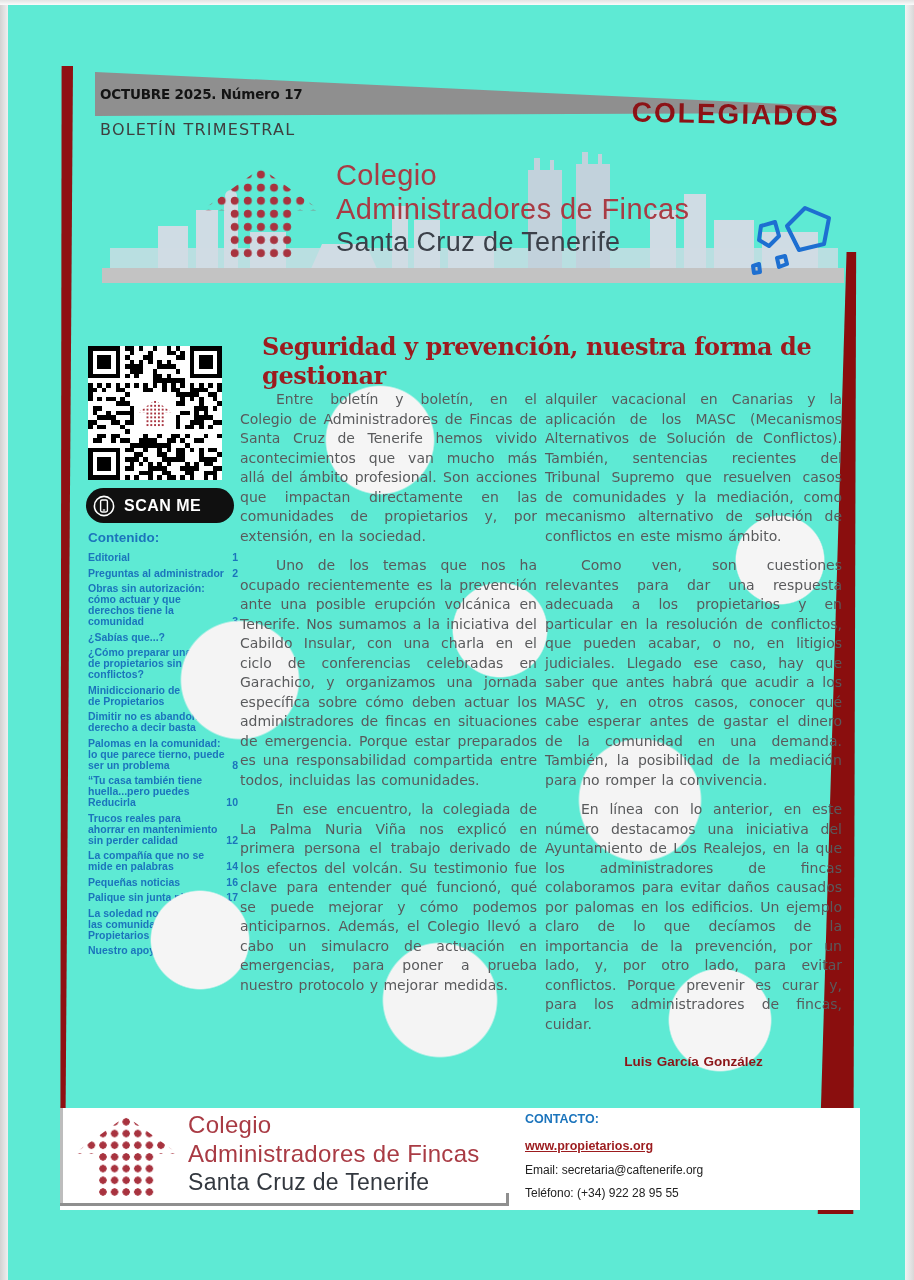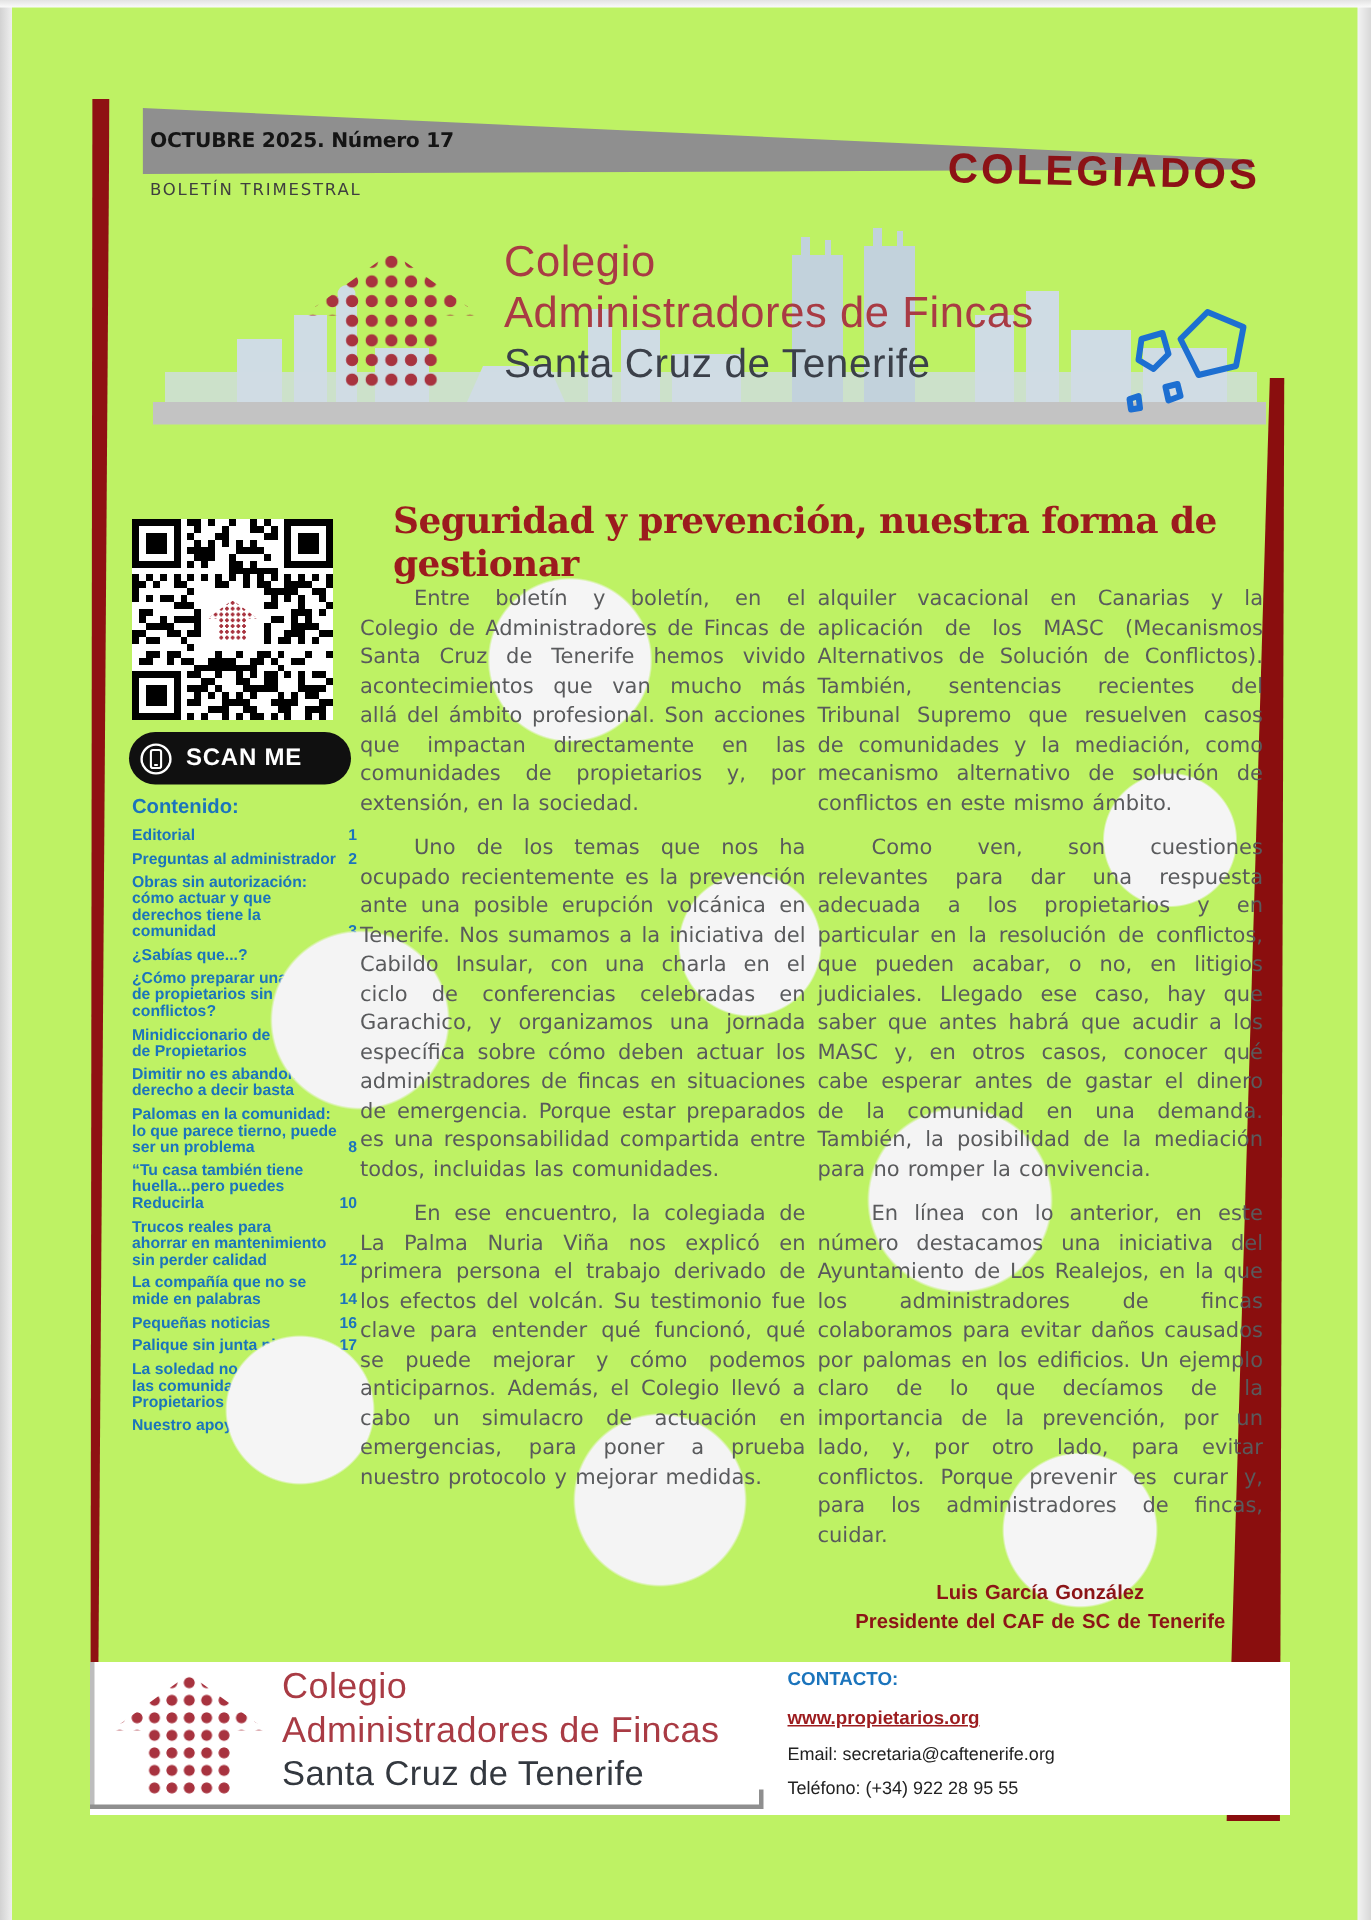--- a/index.html
+++ b/index.html
@@ -1,33 +1,33 @@
 <!DOCTYPE html>
 <html><head>
 <meta charset="utf-8">
 <style>
   html,body{margin:0;padding:0;}
   body{width:914px;height:1280px;background:#ffffff;font-family:"DejaVu Sans",sans-serif;overflow:hidden;}
-  .canvas{position:relative;width:914px;height:1280px;background:#bef264;overflow:hidden;}
+  .canvas{position:relative;width:914px;height:1280px;background:#5eead4;overflow:hidden;}
   .edge{position:absolute;background:#dcdcdc;}
   .edge.left{left:0;top:0;width:8px;height:1280px;background:linear-gradient(90deg,#d2d2d2,#efefef);}
   .edge.right{right:0;top:0;width:9px;height:1280px;background:linear-gradient(270deg,#d8d8d8,#f3f3f3);}
   .edge.top{left:0;top:0;width:914px;height:5px;background:linear-gradient(180deg,#e3e3e3,#fbfbfb);}
 
   
   .left-bar{position:absolute;left:58px;top:66px;width:20px;height:1046px;background:#8f1113;
     clip-path:polygon(18% 0,75% 0,38% 100%,12% 100%);}
   .top-wedge{position:absolute;left:95px;top:72px;width:740px;height:44px;background:#8f8f8f;
     clip-path:polygon(0 0,100% 78%,100% 93%,0 100%);}
   .right-bar{position:absolute;left:812px;top:252px;width:48px;height:962px;background:#8a0e0e;
     clip-path:polygon(72% 0,92% 0,86% 100%,12% 100%);}
 
   
   .issue{position:absolute;left:100px;top:86px;font-size:13.5px;font-weight:700;color:#141414;letter-spacing:-0.2px;}
-  .subtitle{position:absolute;left:100px;top:120px;font-size:11px;color:#3f3f3f;letter-spacing:1.2px;}
+  .subtitle{position:absolute;left:100px;top:120px;font-size:16px;color:#3f3f3f;letter-spacing:1.2px;}
   .badge{position:absolute;left:560px;top:98px;width:280px;text-align:right;font-size:28px;font-weight:700;
     color:#8c1216;letter-spacing:2px;transform:rotate(1.2deg);font-family:"Liberation Sans",sans-serif;}
 
   
   .logo-band{position:absolute;left:110px;top:148px;width:728px;height:138px;}
   .logo-band svg.skyline{position:absolute;left:0;top:0;width:728px;height:138px;}
   .band-bar{position:absolute;left:-8px;top:120px;width:742px;height:15px;background:#c3c3c3;}
   .dot-arrow{background-image:radial-gradient(circle,#a8333f 41%,transparent 47%);
     clip-path:polygon(50% 0%,100% 46%,78% 46%,78% 100%,22% 100%,0% 46%,0% 46%);
     clip-path:polygon(50% 0%,100% 46%,78% 46%,78% 100%,22% 100%,22% 46%,0% 46%);}
@@ -507,21 +507,20 @@
       <p class="indent">Entre boletín y boletín, en el Colegio de Administradores de Fincas de Santa Cruz de Tenerife hemos vivido acontecimientos que van mucho más allá del ámbito profesional. Son acciones que impactan directamente en las comunidades de propietarios y, por extensión, en la sociedad.</p>
       <p class="indent">Uno de los temas que nos ha ocupado recientemente es la prevención ante una posible erupción volcánica en Tenerife. Nos sumamos a la iniciativa del Cabildo Insular, con una charla en el ciclo de conferencias celebradas en Garachico, y organizamos una jornada específica sobre cómo deben actuar los administradores de fincas en situaciones de emergencia. Porque estar preparados es una responsabilidad compartida entre todos, incluidas las comunidades.</p>
       <p class="indent">En ese encuentro, la colegiada de La Palma Nuria Viña nos explicó en primera persona el trabajo derivado de los efectos del volcán. Su testimonio fue clave para entender qué funcionó, qué se puede mejorar y cómo podemos anticiparnos. Además, el Colegio llevó a cabo un simulacro de actuación en emergencias, para poner a prueba nuestro protocolo y mejorar medidas.</p>
     </div>
     <div class="col">
       <p>alquiler vacacional en Canarias y la aplicación de los MASC (Mecanismos Alternativos de Solución de Conflictos). También, sentencias recientes del Tribunal Supremo que resuelven casos de comunidades y la mediación, como mecanismo alternativo de solución de conflictos en este mismo ámbito.</p>
       <p class="indent">Como ven, son cuestiones relevantes para dar una respuesta adecuada a los propietarios y en particular en la resolución de conflictos, que pueden acabar, o no, en litigios judiciales. Llegado ese caso, hay que saber que antes habrá que acudir a los MASC y, en otros casos, conocer qué cabe esperar antes de gastar el dinero de la comunidad en una demanda. También, la posibilidad de la mediación para no romper la convivencia.</p>
       <p class="indent">En línea con lo anterior, en este número destacamos una iniciativa del Ayuntamiento de Los Realejos, en la que los administradores de fincas colaboramos para evitar daños causados por palomas en los edificios. Un ejemplo claro de lo que decíamos de la importancia de la prevención, por un lado, y, por otro lado, para evitar conflictos. Porque prevenir es curar y, para los administradores de fincas, cuidar.</p>
       <div class="signature">
         <div>Luis García González</div>
-        <div>Presidente del CAF de SC de Tenerife</div>
       </div>
     </div>
   </main>
 
   <footer class="footer">
     <div class="f-border-l"></div>
     <div class="f-border-b"></div>
     <div class="f-border-cap"></div>
     <div class="dot-arrow arrow-footer"></div>
     <div class="f-logo-text">

